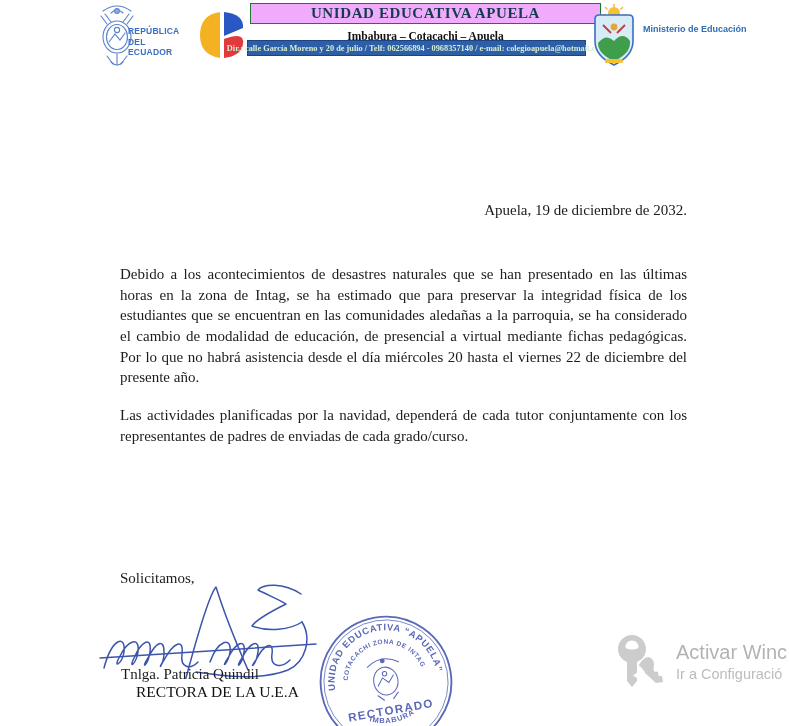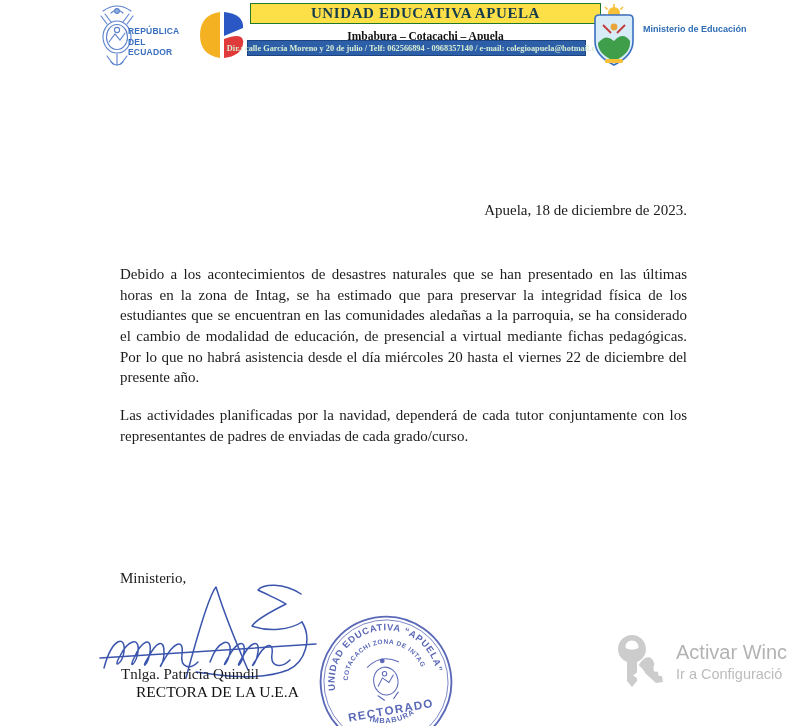--- a/index.html
+++ b/index.html
@@ -11,21 +11,21 @@
   
   .republic-seal{ position:absolute; left:93px; top:2px; }
   .republic-label{
     position:absolute; left:128px; top:26px; width:62px;
     font-family:"Liberation Sans", sans-serif; font-weight:bold;
     font-size:8.5px; line-height:1.25; color:#3a6fc0; letter-spacing:.2px;
   }
   .book-logo{ position:absolute; left:196px; top:10px; }
   .banner-green{
     position:absolute; left:250px; top:3px; width:351px; height:21px;
-    background:#fde047; border:1px solid #1f7a2c;
+    background:#f0abfc; border:1px solid #1f7a2c;
     display:flex; align-items:center; justify-content:center;
   }
   .banner-title{
     font-size:15px; font-weight:bold; letter-spacing:.6px; color:#153c4d;
   }
   .banner-subtitle{
     position:absolute; left:250px; top:24px; width:351px; height:23px;
     display:flex; align-items:center; justify-content:center;
     font-size:11.5px; font-weight:bold; color:#111;
   }
@@ -126,28 +126,28 @@
       <path d="M4,16 Q4,12 8,12 L38,12 Q42,12 42,16 L42,38 Q42,53 23,62 Q4,53 4,38 Z" fill="#d8ecf7" stroke="#3a6fc0" stroke-width="1.6"></path>
       <path d="M7,40 Q15,30 23,38 Q32,28 39,38 L39,40 Q39,51 23,58 Q7,51 7,40 Z" fill="#3f9e4a"></path>
       <path d="M12,22 L20,30 M26,30 L34,22" stroke="#c23b3b" stroke-width="1.8"></path>
       <circle cx="23" cy="24" r="3.4" fill="#e8a33a"></circle>
       <rect x="14" y="56" width="18" height="4" rx="1.6" fill="#f6c037"></rect>
     </g>
   </svg>
   <div class="ministry-label">Ministerio de Educación</div>
 
 
-  <div class="doc-date">Apuela, 18 de diciembre de 2023.</div>
+  <div class="doc-date">Apuela, 19 de diciembre de 2032.</div>
 
   <div class="doc-body">
     <p>Debido a los acontecimientos de desastres naturales que se han presentado en las últimas horas en la zona de Intag, se ha estimado que para preservar la integridad física de los estudiantes que se encuentran en las comunidades aledañas a la parroquia, se ha considerado el cambio de modalidad de educación, de presencial a virtual mediante fichas pedagógicas. Por lo que no habrá asistencia desde el día miércoles 20 hasta el viernes 22 de diciembre del presente año.</p>
     <p>Las actividades planificadas por la navidad, dependerá de cada tutor conjuntamente con los representantes de padres de enviadas de cada grado/curso.</p>
   </div>
 
-  <div class="doc-closing">Ministerio,</div>
+  <div class="doc-closing">Solicitamos,</div>
 
   <svg class="signature" width="235" height="105" viewBox="0 0 235 105">
     <g stroke="#3b55ad" stroke-width="1.5" fill="none" stroke-linecap="round" stroke-linejoin="round">
       <path d="M88,100 C100,55 112,16 118,9 C123,25 136,60 150,92"></path>
       <path d="M203,16 C185,4 165,6 160,12 C172,18 182,22 188,26 C172,34 158,42 154,48 C170,54 192,52 204,44"></path>
       <path d="M204,44 C214,60 208,84 190,92 C162,103 124,98 98,94"></path>
       <path d="M2,80 L218,66"></path>
       <path d="M6,90 C14,60 28,56 26,74 C24,86 14,92 22,78 C30,62 42,58 40,74 C38,86 30,92 36,80 C44,62 54,58 52,74 C50,88 42,92 50,80 C58,64 66,60 66,74 C66,88 58,94 66,82 C76,64 86,60 84,76 C82,90 92,92 100,84"></path>
       <path d="M112,84 C120,62 134,58 132,74 C130,86 122,92 130,80 C138,64 148,60 146,74 C144,88 136,92 144,80 C152,64 162,60 160,74 C158,88 150,92 158,82 C166,66 176,62 174,76 C172,90 184,90 192,82"></path>
     </g>

